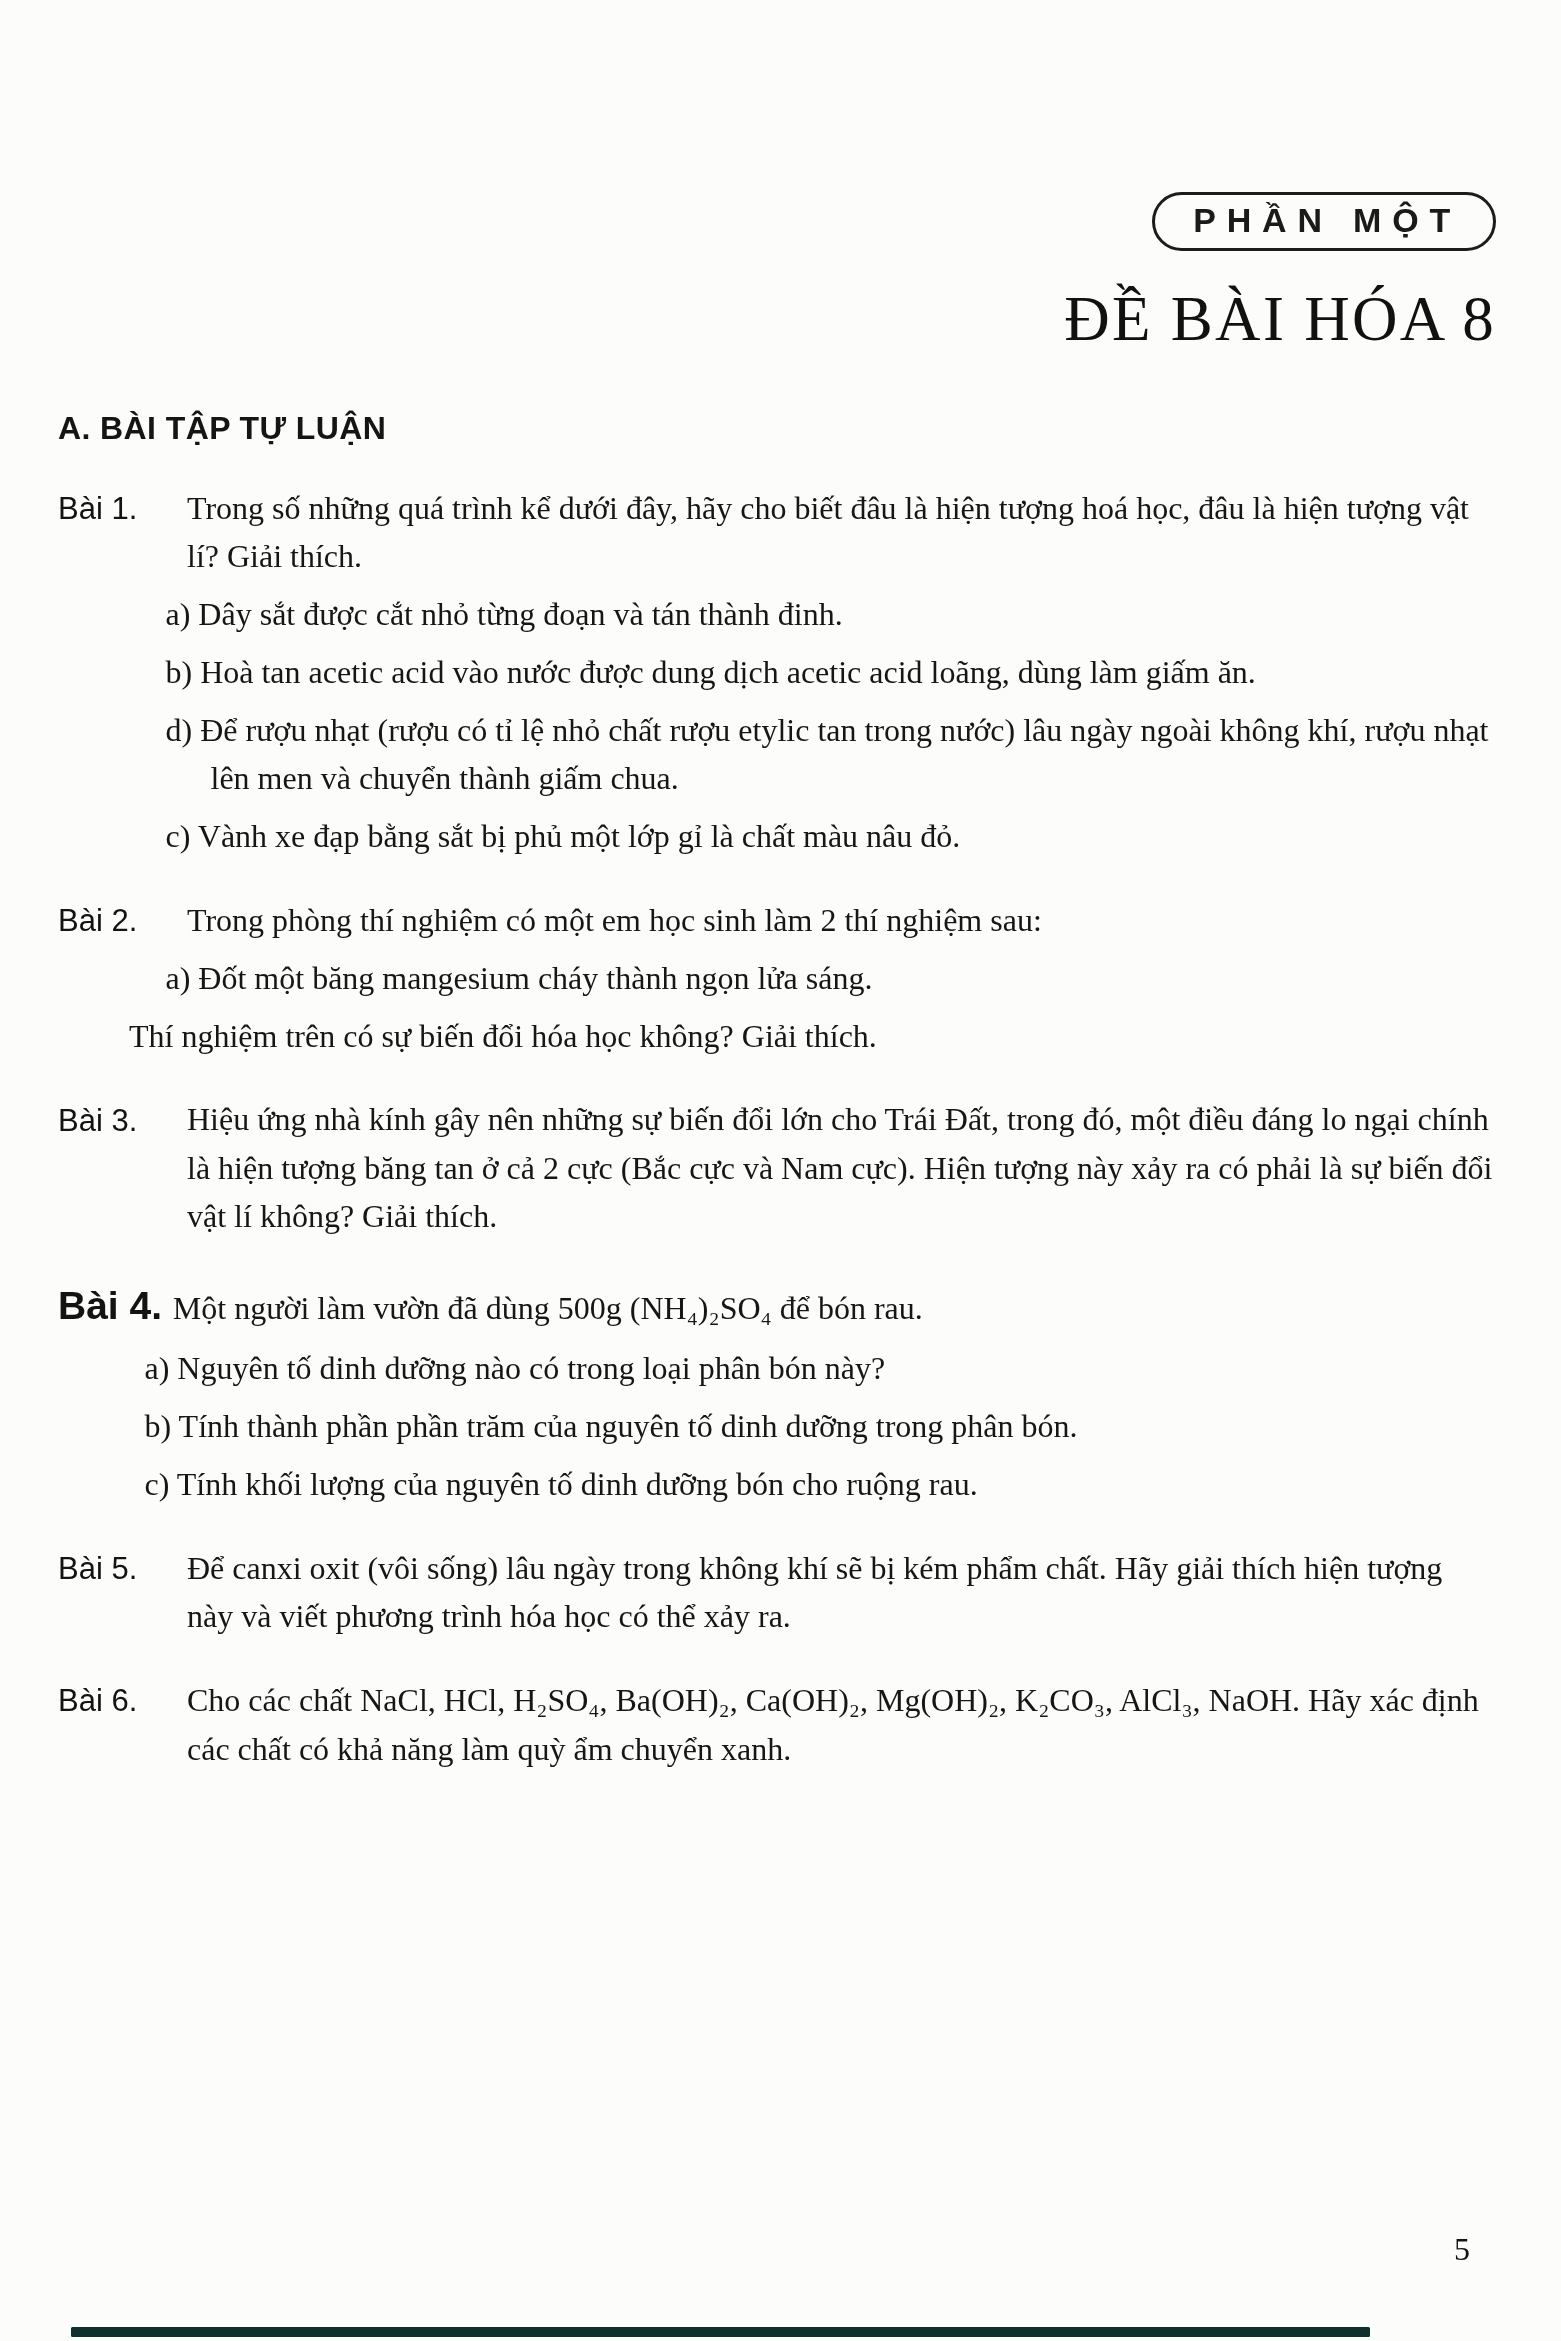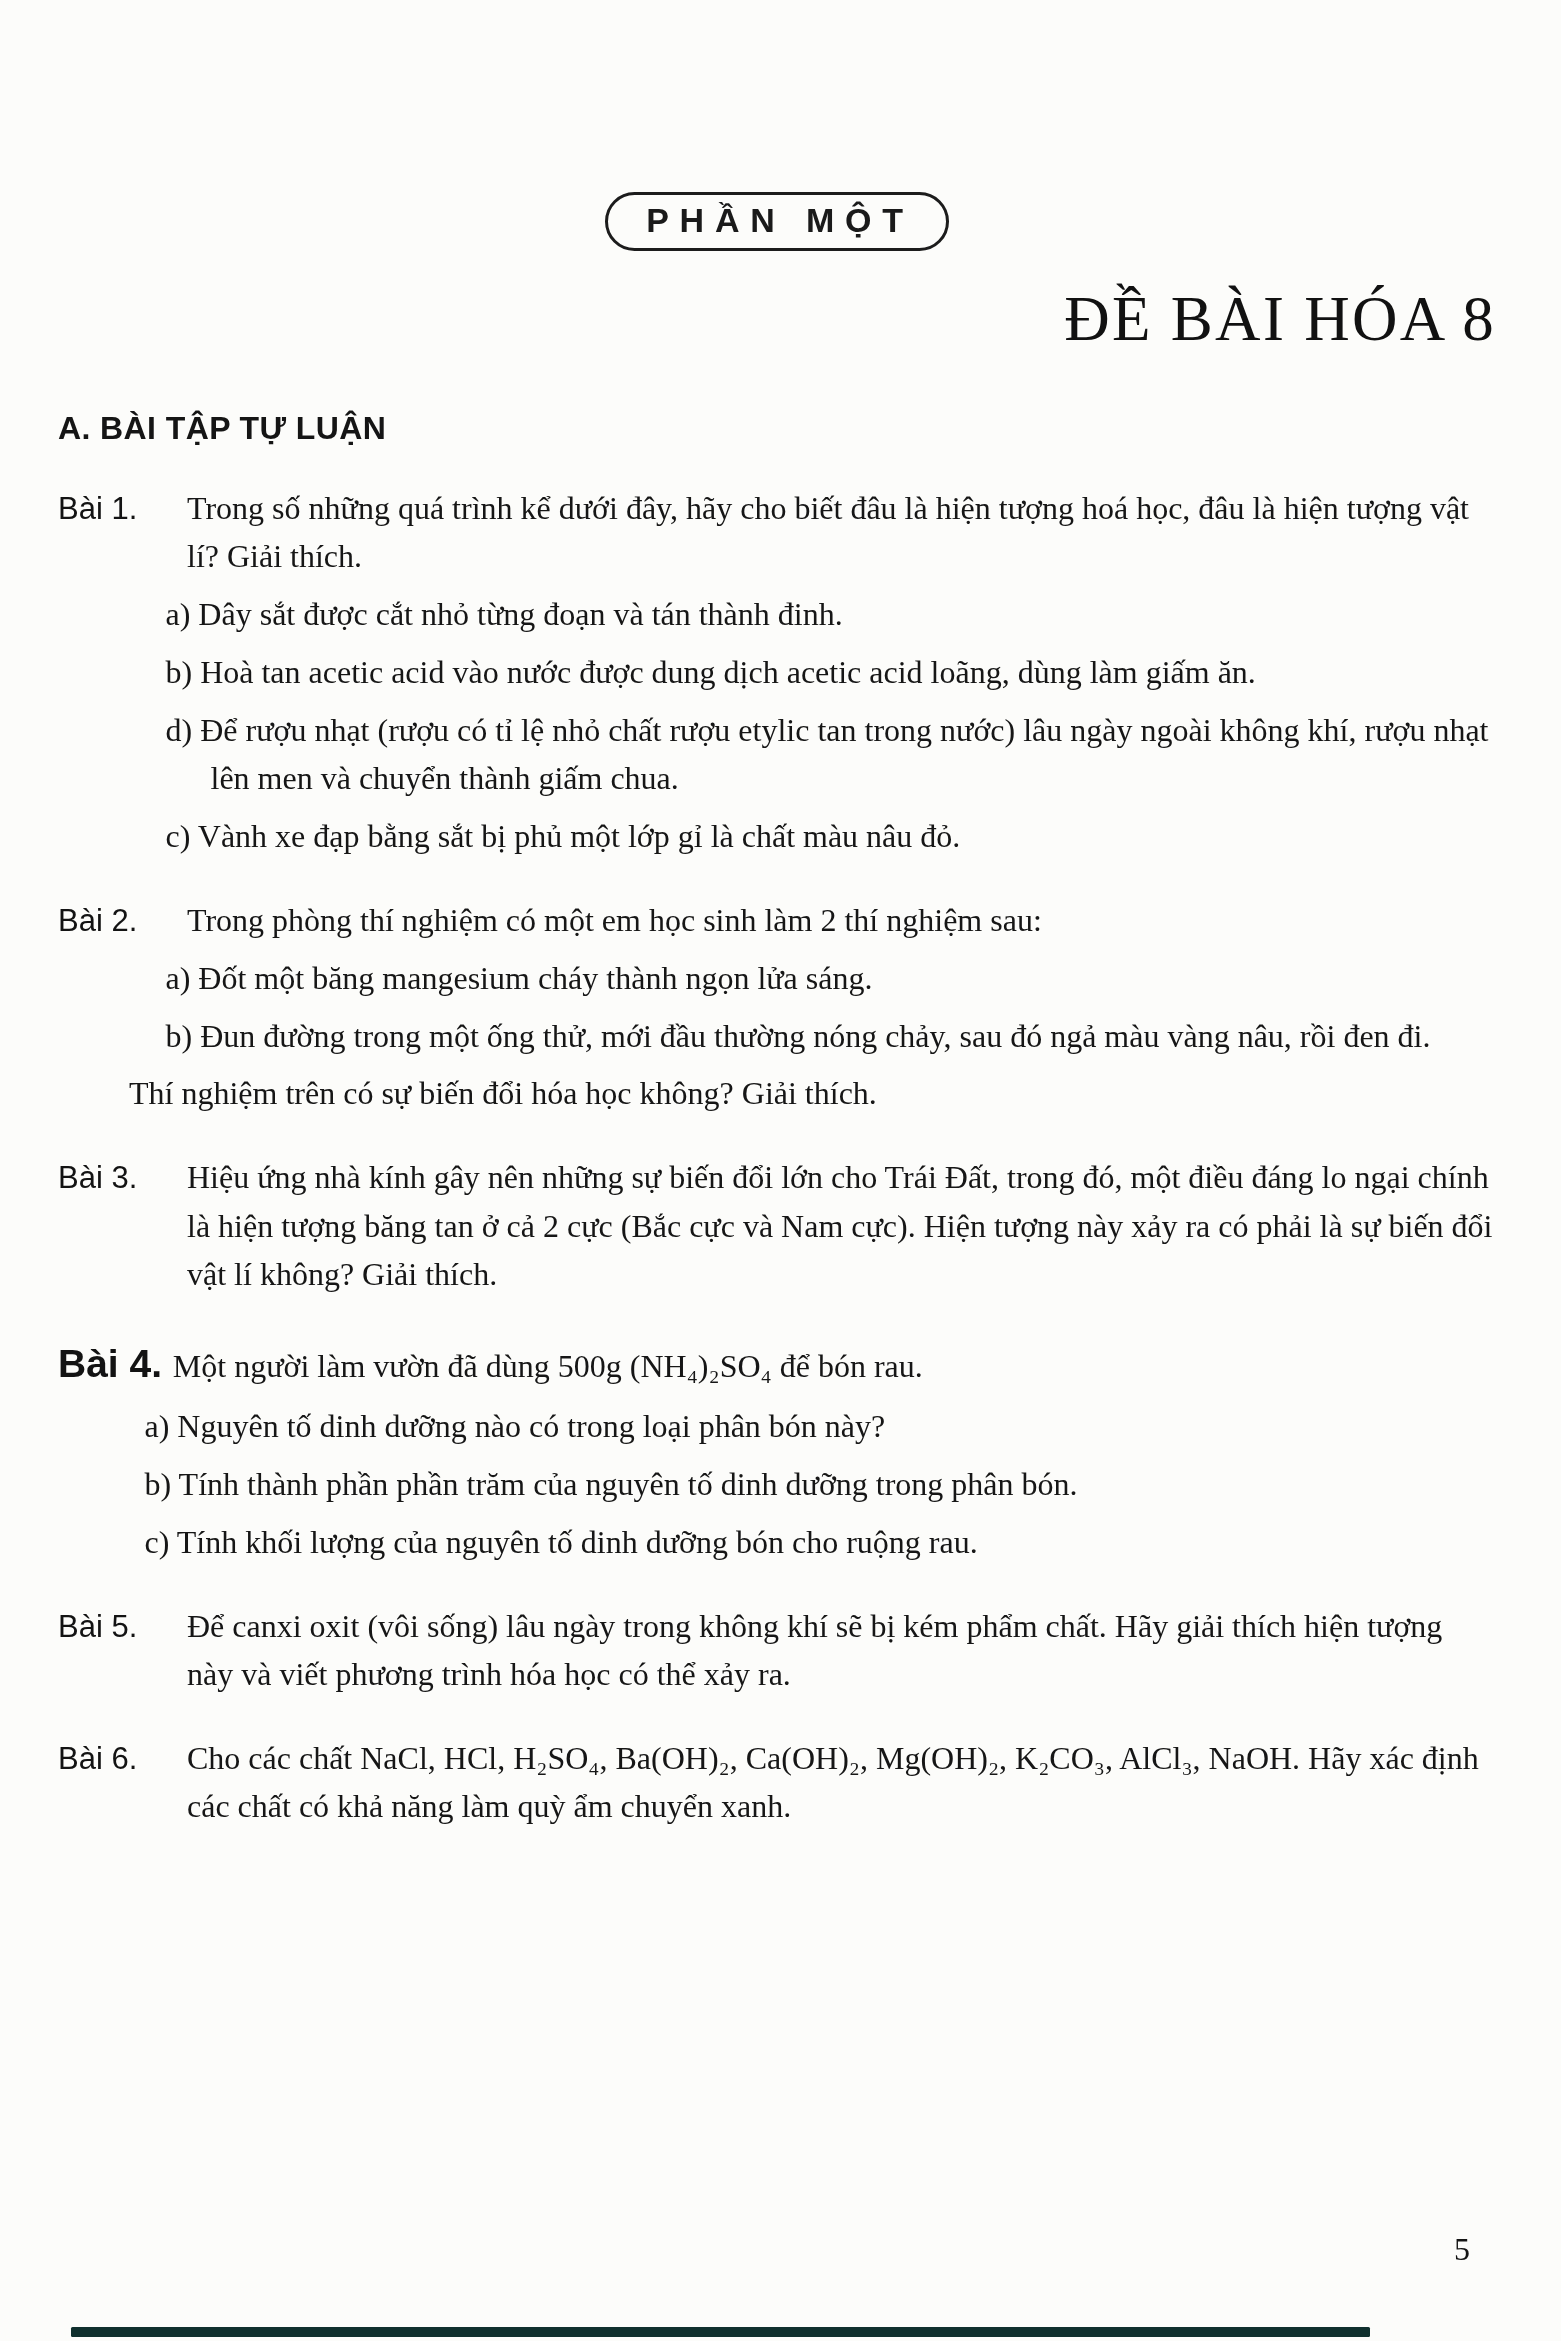--- a/index.html
+++ b/index.html
@@ -10,21 +10,21 @@
     position: relative;
     margin: 0 auto;
     background: #fcfcfa;
     font-family: "Liberation Serif", serif;
     color: #161616;
     overflow: hidden;
   }
   .page-inner {
     padding: 192px 65px 0 58px;
   }
-  .part-badge-wrap { text-align: center; margin-bottom: 32px; }
+  .part-badge-wrap { text-align: right; margin-bottom: 32px; }
   .part-badge {
     display: inline-block;
     font-family: "Liberation Sans", sans-serif;
     font-size: 34px;
     font-weight: 600;
     letter-spacing: 10.8px;
     color: #1a1a1a;
     border: 3.1px solid #1c1c1c;
     border-radius: 38px;
     padding: 6.1px 32px 7.7px 38px;
@@ -124,21 +124,20 @@
       <p class="item">d) Để rượu nhạt (rượu có tỉ lệ nhỏ chất rượu etylic tan trong nước) lâu ngày ngoài không khí, rượu nhạt lên men và chuyển thành giấm chua.</p>
       <p class="item">c) Vành xe đạp bằng sắt bị phủ một lớp gỉ là chất màu nâu đỏ.</p>
     </div>
   </div>
 
   <div class="problem">
     <div class="plabel">Bài 2.</div>
     <div class="pbody">
       <p>Trong phòng thí nghiệm có một em học sinh làm 2 thí nghiệm sau:</p>
       <p class="item">a) Đốt một băng mangesium cháy thành ngọn lửa sáng.</p>
-      <p class="item">b) Đun đường trong một ống thử, mới đầu thường nóng chảy, sau đó ngả màu vàng nâu, rồi đen đi.</p>
       <p class="outro">Thí nghiệm trên có sự biến đổi hóa học không? Giải thích.</p>
     </div>
   </div>
 
   <div class="problem">
     <div class="plabel">Bài 3.</div>
     <div class="pbody">
       <p>Hiệu ứng nhà kính gây nên những sự biến đổi lớn cho Trái Đất, trong đó, một điều đáng lo ngại chính là hiện tượng băng tan ở cả 2 cực (Bắc cực và Nam cực). Hiện tượng này xảy ra có phải là sự biến đổi vật lí không? Giải thích.</p>
     </div>
   </div>

